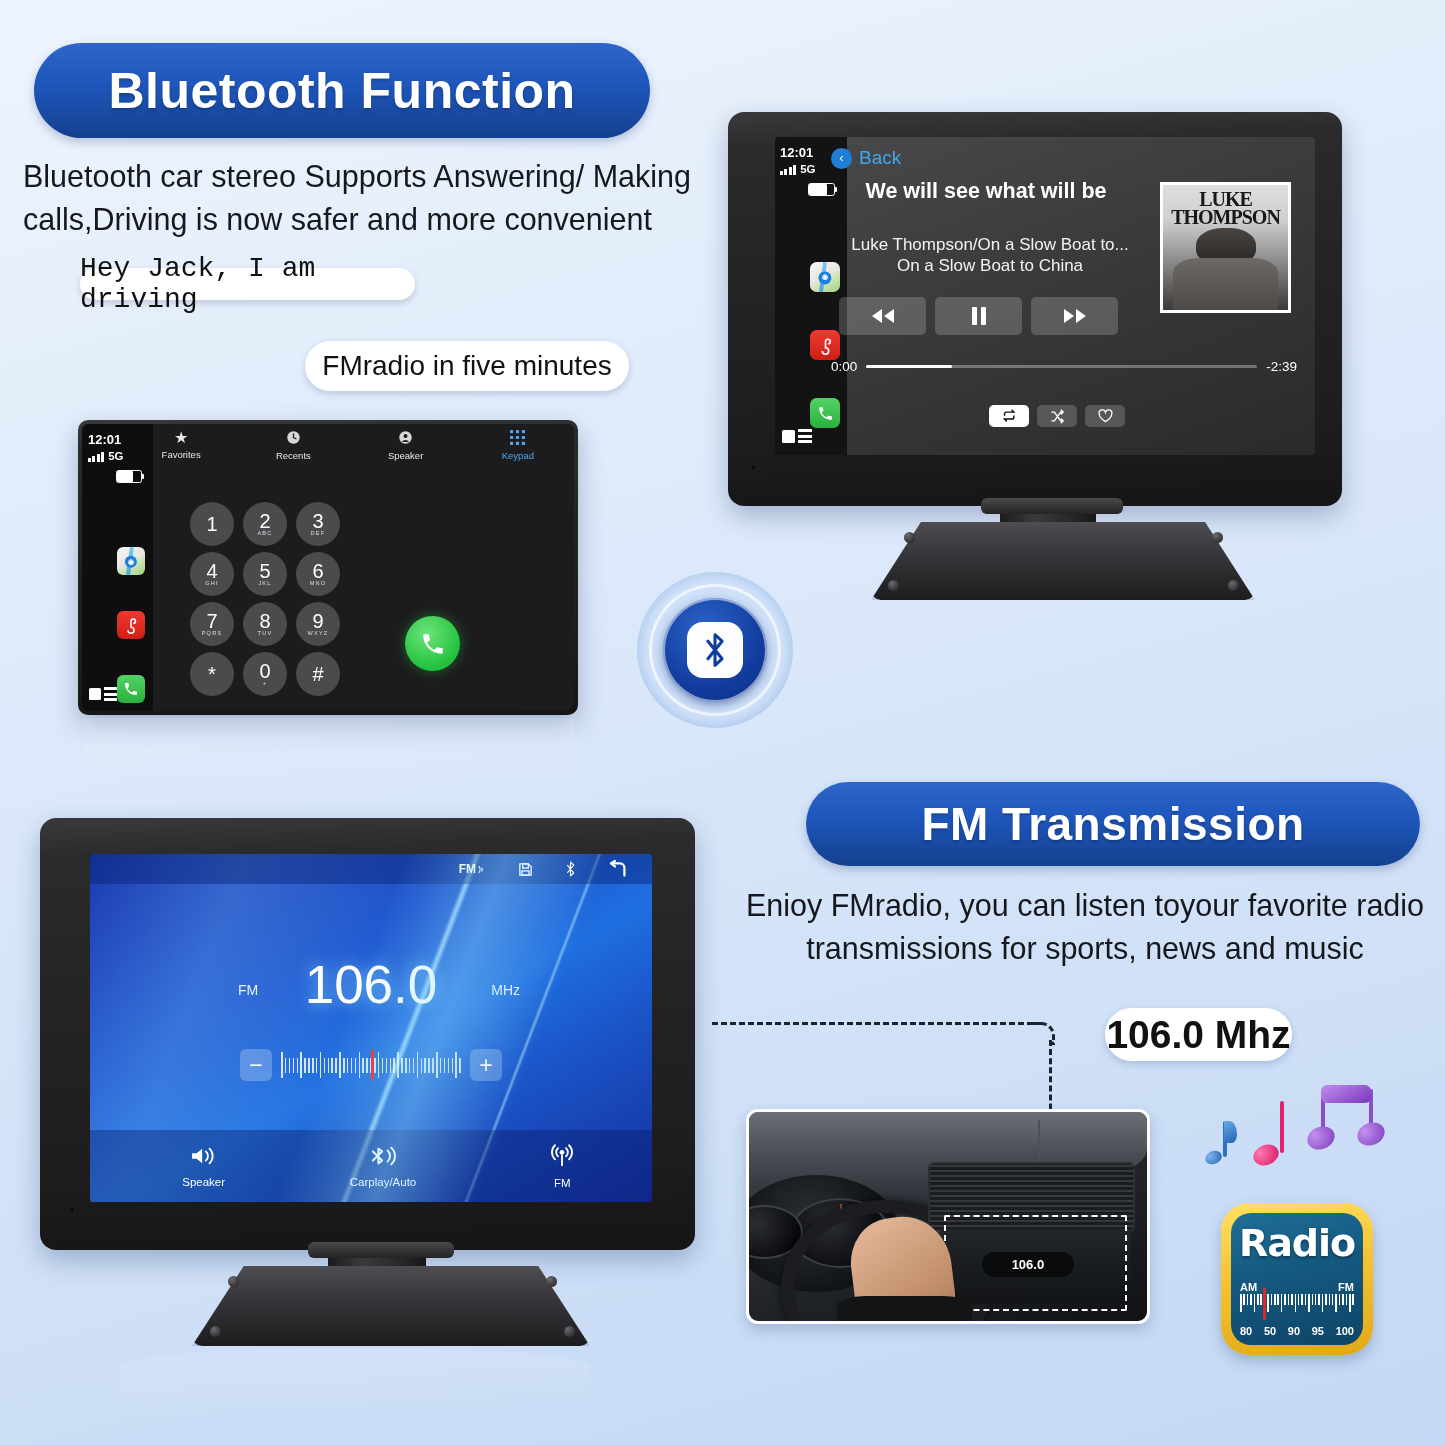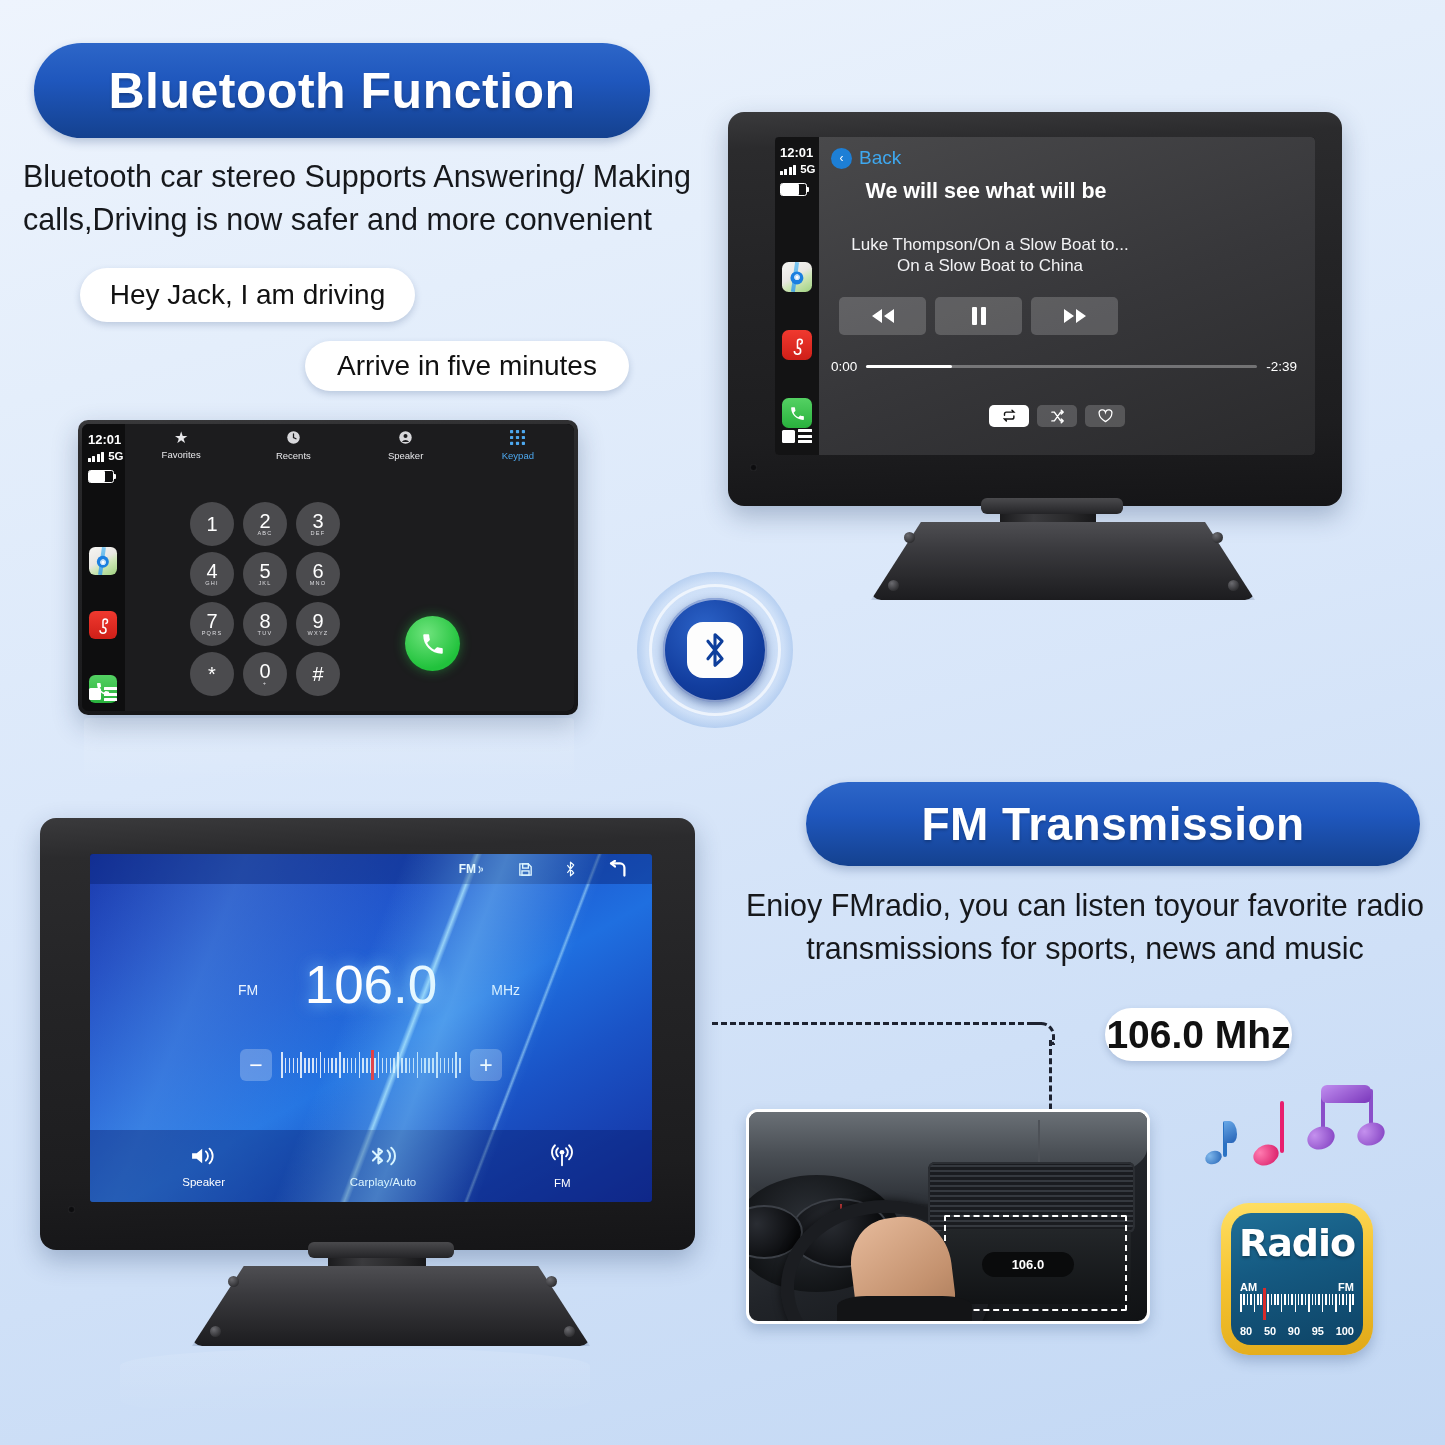--- a/index.html
+++ b/index.html
@@ -27,21 +27,21 @@
   #bt-para{left:23px;top:155px;width:700px;}
   #fm-para{left:735px;top:884px;width:700px;text-align:center;}
 
   
   .bubble{
     position:absolute;background:#fff;border-radius:40px;
     display:flex;align-items:center;justify-content:center;
     color:#111;font-size:28px;font-weight:500;
     box-shadow:0 3px 7px rgba(40,70,120,.22);
   }
-  #bubble1{left:80px;top:268px;width:335px;height:54px;}
+  #bubble1{left:80px;top:268px;width:335px;height:32px;font-family:Liberation Mono, monospace;}
   #bubble2{left:305px;top:341px;width:324px;height:50px;}
   #mhz-bubble{left:1105px;top:1008px;width:187px;height:53px;font-size:39px;font-weight:600;}
 
   
   .mon-body{
     position:absolute;border-radius:16px;
     background:linear-gradient(178deg,#3a3a3c 0%,#2b2b2d 9%,#242426 40%,#1d1d1f 80%,#151517 100%);
     box-shadow:0 10px 26px rgba(30,55,100,.30);
   }
   .mon-screen{position:absolute;overflow:hidden;background:#000;}
@@ -50,21 +50,21 @@
 
   .neck{position:absolute;background:linear-gradient(90deg,#1b1b1d,#3a3a3d 35%,#2a2a2c 70%,#171719);border-radius:3px;}
   .hinge{position:absolute;background:linear-gradient(180deg,#4a4a4d,#242427);border-radius:6px;}
   .base{position:absolute;background:linear-gradient(180deg,#4e4e52 0%,#3a3a3e 35%,#2a2a2d 70%,#1c1c1f 100%);
     box-shadow:0 7px 16px rgba(30,55,100,.32);}
   .screw{position:absolute;width:11px;height:11px;border-radius:50%;
     background:radial-gradient(circle at 35% 30%,#6b6b70,#1a1a1c);}
 
   
   .cp{position:absolute;inset:0;background:#1c1c1e;color:#fff;}
-  .cp-rail{position:absolute;left:0;top:0;bottom:0;background:#0e0e0f;}
+  .cp-rail{position:absolute;left:0;top:0;bottom:0;background:#0e0e0f;padding-left:28px;}
   .cp-time{color:#fff;font-weight:bold;}
   .cp-sig{display:flex;align-items:flex-end;gap:1.4px;}
   .cp-sig i{display:block;width:3px;background:#fff;border-radius:.5px;}
   .cp-batt{border:1.6px solid #fff;border-radius:2.6px;position:relative;}
   .cp-batt::after{content:"";position:absolute;right:-3px;top:30%;height:40%;width:2px;background:#fff;border-radius:0 1px 1px 0;}
   .cp-batt i{display:block;height:100%;background:#fff;border-radius:1px;}
   .app-ico{border-radius:22%;overflow:hidden;position:relative;}
   .ico-maps{background:linear-gradient(150deg,#f6f6f4 0%,#e9e7e3 45%,#cfe6b8 62%,#9fd17f 100%);}
   .ico-maps .rd{position:absolute;left:38%;top:0;width:14%;height:100%;background:linear-gradient(180deg,#7ec8f2,#4aa6e0);transform:rotate(8deg);}
   .ico-maps .pin{position:absolute;left:50%;top:52%;transform:translate(-50%,-50%);
@@ -211,21 +211,21 @@
 </style>
 </head>
 <body>
 
 <div class="pill" id="bt-pill">
   <span>Bluetooth Function</span>
 </div>
 <div class="para" id="bt-para">Bluetooth car stereo Supports Answering/ Making calls,Driving is now safer and more convenient</div>
 
 <div class="bubble" id="bubble1">Hey Jack, I am driving</div>
-<div class="bubble" id="bubble2">Arrive in five minutes</div>
+<div class="bubble" id="bubble2">FMradio in five minutes</div>
 
 <div class="abs" id="keypad-monitor" style="left:78px;top:420px;width:500px;height:295px;">
   <div class="mon-body" style="left:0;top:0;width:500px;height:295px;border-radius:10px;"></div>
   <div class="mon-screen" style="left:4px;top:4px;width:492px;height:287px;border-radius:7px;">
     <div class="cp">
 
       <div class="cp-rail" style="width:43px;">
         <div class="abs cp-time" style="left:6px;top:8px;font-size:13px;">12:01</div>
         <div class="abs" style="left:6px;top:26px;display:flex;align-items:flex-end;gap:4px;">
           <span class="cp-sig">
@@ -413,20 +413,27 @@
 
       <div class="pl-back" style="left:56px;top:10px;">
         <span class="circ">‹</span>
         <span>Back</span>
       </div>
 
       <div class="pl-title" style="left:56px;top:42px;width:310px;">We will see what will be</div>
       <div class="pl-sub" style="left:50px;top:98px;width:330px;">Luke Thompson/On a Slow Boat to...</div>
       <div class="pl-sub" style="left:50px;top:119px;width:330px;">On a Slow Boat to China</div>
 
+      <div class="pl-art" style="left:385px;top:45px;width:125px;height:125px;">
+        <div class="inner">
+          <div class="nm" style="font-size:20px;">LUKE THOMPSON</div>
+          <div class="head"></div>
+            <div class="torso"></div>
+        </div>
+      </div>
 
       <div class="pl-btns" style="left:64px;top:160px;">
         <div class="pl-btn" style="width:87px;height:38px;">
           <svg width="26" height="16" viewBox="0 0 26 16" fill="#fff">
               <path d="M12 1 2 8l10 7V1zM24 1 14 8l10 7V1z"></path>
             </svg>
         </div>
         <div class="pl-btn" style="width:87px;height:38px;">
           <svg width="16" height="18" viewBox="0 0 16 18" fill="#fff">
               <rect x="1" y="0" width="5" height="18" rx="1"></rect>

